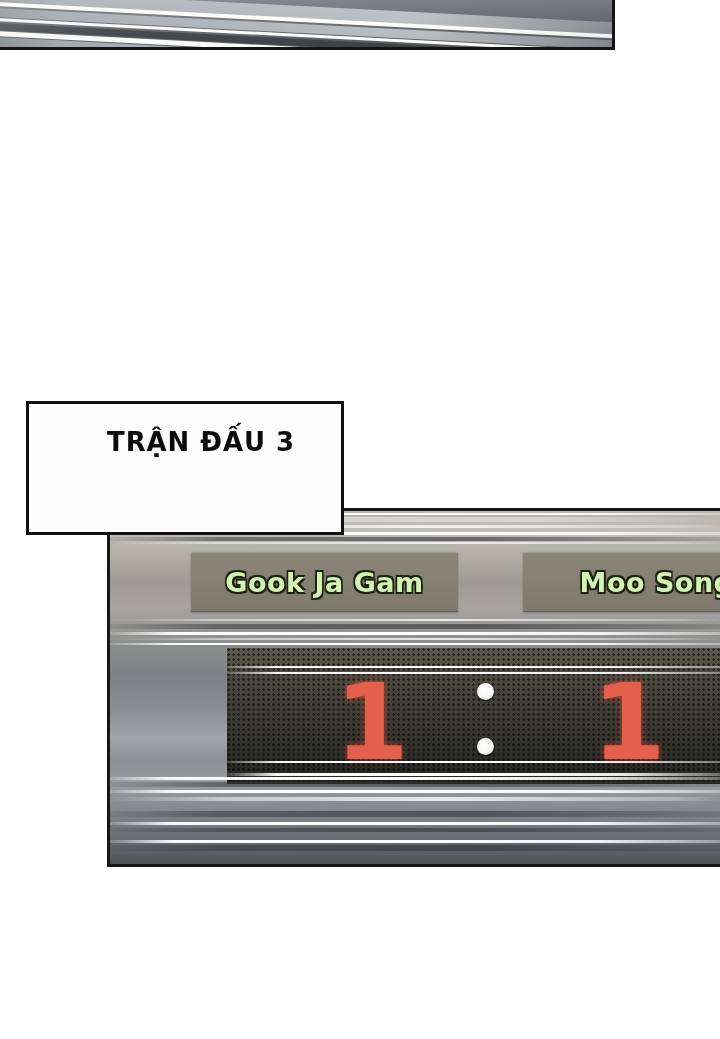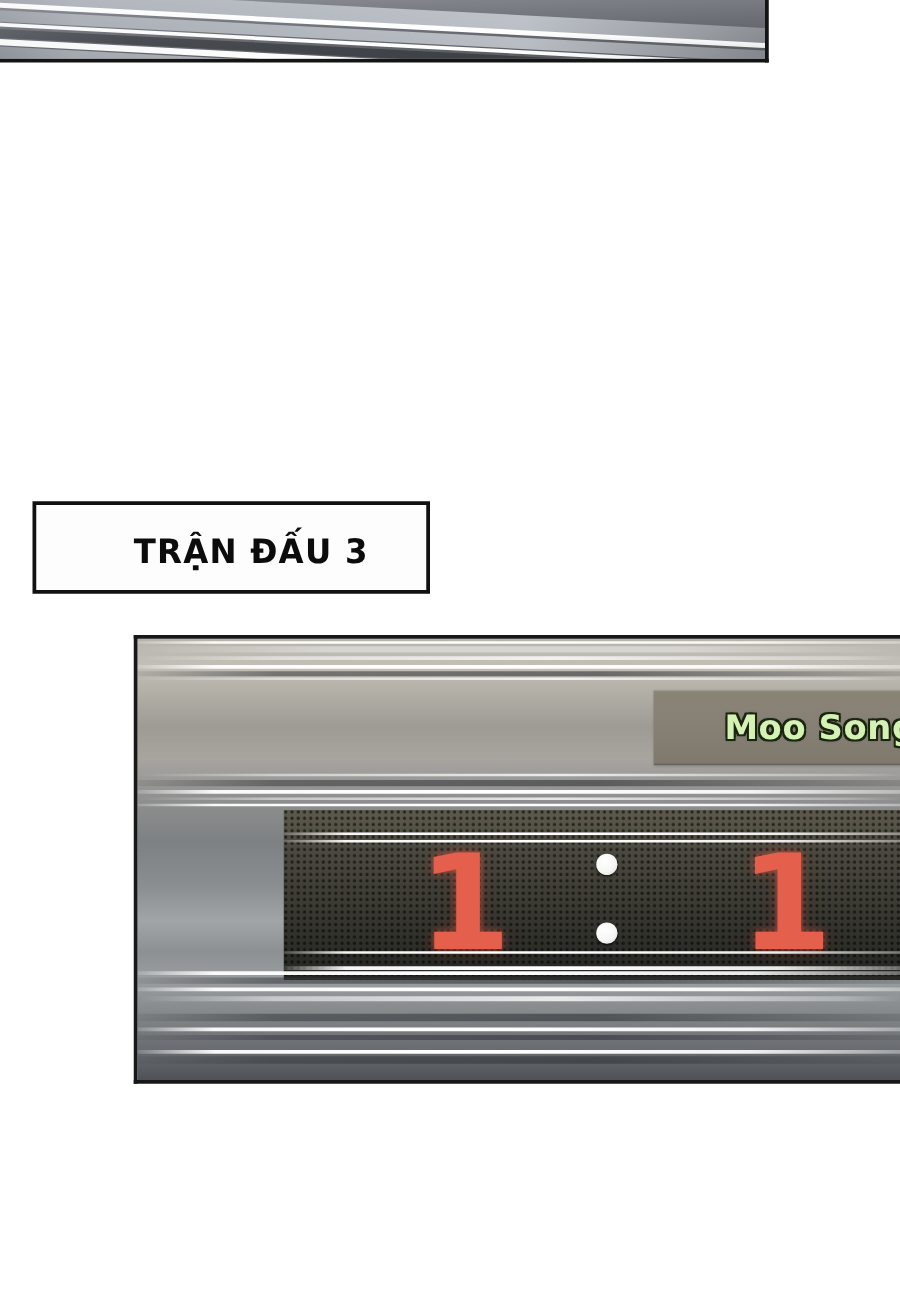--- a/index.html
+++ b/index.html
@@ -155,21 +155,21 @@
     background: radial-gradient(circle at 38% 33%, #ffffff 0%, #f6f6f4 55%, #d9d9d4 100%);
     box-shadow: 0 1px 2px rgba(0,0,0,.7);
   }
 
   
   #caption-box {
     position: absolute;
     left: 26px;
     top: 401px;
     width: 318px;
-    height: 74px;
+    height: 134px;
     background: #fdfdfd;
     border: 3px solid #111111;
     box-sizing: border-box;
     z-index: 10;
   }
   #caption-text {
     position: absolute;
     left: 78px;
     top: 22px;
     font-family: "DejaVu Sans", sans-serif;
@@ -200,20 +200,23 @@
 
 <div id="scoreboard">
 
   <div class="hstreak hw" style="top:2px;   height:2px;"></div>
   <div class="hstreak hl-lowcontrast" style="top:6px;  height:5px;"></div>
   <div class="hstreak hw-soft" style="top:14px;  height:3px;"></div>
   <div class="hstreak hw" style="top:21px;  height:3px;"></div>
   <div class="hstreak hd" style="top:26px;  height:4px;"></div>
   <div class="hstreak hw-soft" style="top:31px;  height:2px;"></div>
 
+  <div class="nameplate" style="left:81px; top:41px; width:267px; height:60px;">
+    <span class="nameplate-text">Gook Ja Gam</span>
+  </div>
 
   <div class="nameplate" style="left:413px; top:41px; width:267px; height:60px;">
     <span class="nameplate-text">Moo Song</span>
   </div>
 
   <div class="hstreak hw-soft" style="top:108px; height:2px;"></div>
   <div class="hstreak hd" style="top:113px; height:5px;"></div>
   <div class="hstreak hw" style="top:121px; height:3px;"></div>
   <div class="hstreak hw-soft" style="top:127px; height:2px;"></div>
   <div class="hstreak hw" style="top:132px; height:2px;"></div>

